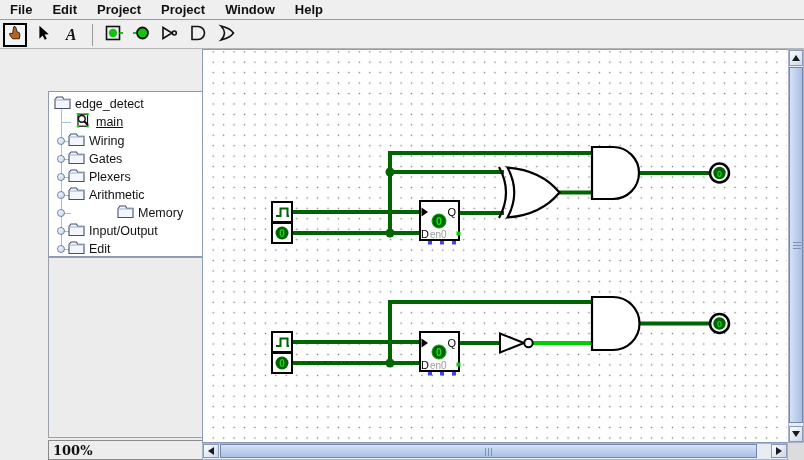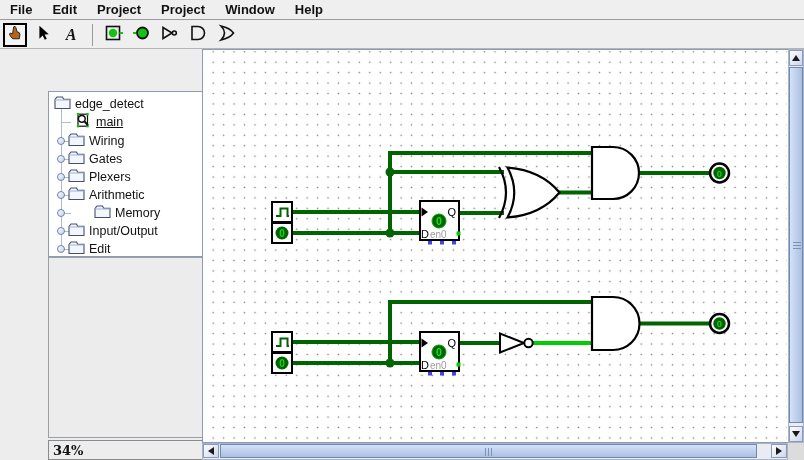--- a/index.html
+++ b/index.html
@@ -301,21 +301,21 @@
         <div class="tree-row" style="top:94px; left:19px;">
           <span><svg width="17" height="15" viewBox="0 0 17 15">
                 <path d="M1 13.5 V4.5 L3 2 h5.5 l1.2 2.2 H16 V13.5 Z" fill="#f3f6fc" stroke="#44506e" stroke-width="1.1"></path>
                 <path d="M1 5 H16" stroke="#9fb2d4" stroke-width="1"></path>
               </svg></span>
           <span class="tree-label">Arithmetic</span>
         </div>
 
         <div class="tree-stub" style="left:13px; top:121px;"></div>
         <span class="tree-knob" style="top:117px;"></span>
-        <div class="tree-row" style="top:112px; left:9px;padding-left:36px;">
+        <div class="tree-row" style="top:112px; left:32px;padding-left:36px;">
           <span><svg width="17" height="15" viewBox="0 0 17 15">
                 <path d="M1 13.5 V4.5 L3 2 h5.5 l1.2 2.2 H16 V13.5 Z" fill="#f3f6fc" stroke="#44506e" stroke-width="1.1"></path>
                 <path d="M1 5 H16" stroke="#9fb2d4" stroke-width="1"></path>
               </svg></span>
           <span class="tree-label">Memory</span>
         </div>
 
         <div class="tree-stub" style="left:13px; top:139px;"></div>
         <span class="tree-knob" style="top:135px;"></span>
         <div class="tree-row" style="top:130px; left:19px;justify-content:flex-end;">
@@ -347,21 +347,21 @@
         <div class="sb-btn" style="left:0;bottom:0;width:14px;height:15px;">
             <div class="tri-dn"></div>
           </div>
       </div>
     </div>
 
     <div class="attr-panel"></div>
 
     <div class="zoombar">
       <div class="zoom-box">
-          <span>34%</span>
+          <span>100%</span>
         </div>
       <div class="zoom-spinner">
         <div class="spin-btn">
             <div class="tri-up-sm"></div>
           </div>
         <div class="spin-btn">
             <div class="tri-dn-sm"></div>
           </div>
       </div>
       <div class="size-grip"></div>

